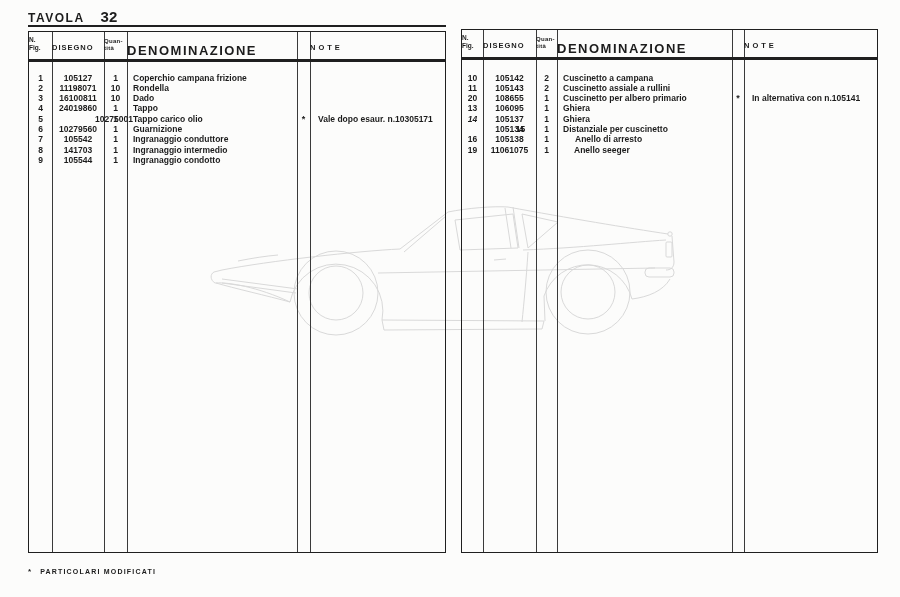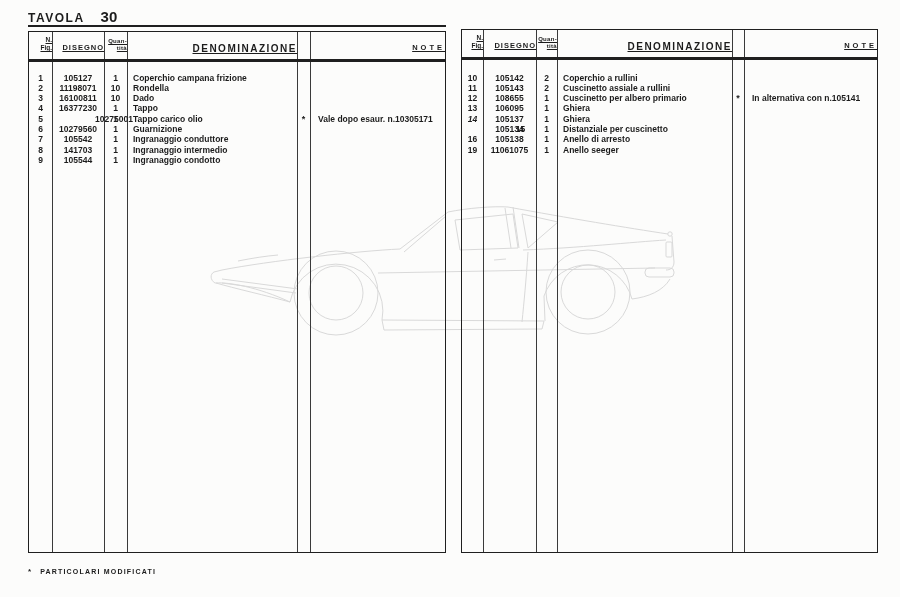--- a/index.html
+++ b/index.html
@@ -13,46 +13,46 @@
   .title{position:absolute;left:28px;top:8px;height:18px;white-space:nowrap;}
   .title-label{font-size:12px;font-weight:bold;letter-spacing:1.5px;vertical-align:baseline;}
   .title-number{font-size:15px;font-weight:bold;margin-left:16px;vertical-align:baseline;}
   .title-underline{position:absolute;left:28px;top:25px;width:418px;height:1.5px;background:#1f1f1f;}
   
   .ptable{position:absolute;border:1.5px solid #1f1f1f;box-sizing:border-box;z-index:2;background:transparent;}
   #left-table{left:28px;top:31px;width:418px;height:522px;}
   #right-table{left:461px;top:29px;width:417px;height:524px;}
   .vline{position:absolute;top:0;bottom:0;width:1px;background:#3a3a3a;}
   .header-rule{position:absolute;left:0;right:0;top:27px;height:2.5px;background:#1f1f1f;}
-  .hcell{position:absolute;font-weight:bold;text-align:right;color:#1c1c1c;text-decoration:underline;}
+  .hcell{position:absolute;font-weight:bold;text-align:left;color:#1c1c1c;}
   .h-fig{top:4px;font-size:6.5px;line-height:8px;}
   .h-dis{top:11px;font-size:7.5px;letter-spacing:1px;}
   .h-qty{top:6px;font-size:6px;line-height:7px;letter-spacing:.3px;}
-  .h-den{top:11px;font-size:10px;letter-spacing:1.5px;}
+  .h-den{top:11px;font-size:13px;letter-spacing:1.5px;}
   .h-note{top:11px;font-size:7.5px;letter-spacing:3px;}
   .prow{position:absolute;left:0;right:0;height:10px;font-size:8.5px;font-weight:bold;line-height:10px;white-space:nowrap;}
   .pcell{position:absolute;top:0;height:10px;}
   .c-center{text-align:center;}
   .note-star{position:absolute;font-size:9px;font-weight:bold;text-align:center;line-height:10px;}
   .note-text{position:absolute;font-size:8.5px;font-weight:bold;line-height:10px;white-space:nowrap;}
   
   .car{position:absolute;left:208px;top:190px;z-index:1;}
   .car path,.car circle,.car rect,.car line{stroke:#d9d9d9;fill:none;stroke-width:1;}
   
   .legend{position:absolute;left:28px;top:562px;white-space:nowrap;}
   .legend-symbol{font-size:8px;font-weight:bold;vertical-align:middle;}
   .legend-text{font-size:7px;font-weight:bold;letter-spacing:1.2px;margin-left:9px;vertical-align:middle;}
 </style>
 </head>
 <body>
 
 <div class="page">
 
   <div class="title">
-    <span class="title-label">TAVOLA</span><span class="title-number">30</span>
+    <span class="title-label">TAVOLA</span><span class="title-number">32</span>
   </div>
   <div class="title-underline"></div>
 
   <svg class="car" width="525" height="150" viewBox="0 0 525 150" aria-hidden="true">
     <g>
 
       <path d="M 6,82 C 2,84 2,90 7,93 L 8,93 C 20,92 50,97 82,112
                M 6,82 L 14,80 C 60,71 150,61 192,59
                L 240,22 C 260,18 285,16 300,17
                C 360,28 420,38 460,44
@@ -135,21 +135,21 @@
           <span class="pcell " style="left: 104px;">Rondella</span>
         </div>
         <div class="prow" style="top: 61.1px;">
           <span class="pcell c-center" style="left: 0px; width: 23px;">3</span>
           <span class="pcell c-center" style="left: 23px; width: 52px;">16100811</span>
           <span class="pcell c-center" style="left: 75px; width: 23px;">10</span>
           <span class="pcell " style="left: 104px;">Dado</span>
         </div>
         <div class="prow" style="top: 71.4px;">
           <span class="pcell c-center" style="left: 0px; width: 23px;">4</span>
-          <span class="pcell c-center" style="left: 23px; width: 52px;">16377230</span>
+          <span class="pcell c-center" style="left: 23px; width: 52px;">24019860</span>
           <span class="pcell c-center" style="left: 75px; width: 23px;">1</span>
           <span class="pcell " style="left: 104px;">Tappo</span>
         </div>
         <div class="prow" style="top: 81.7px;">
           <span class="pcell c-center" style="left: 0px; width: 23px;">5</span>
           <span class="pcell c-center" style="left: 23px; width: 52px; margin-left: 36px;">10275001</span>
           <span class="pcell c-center" style="left: 75px; width: 23px;">1</span>
           <span class="pcell " style="left: 104px;">Tappo carico olio</span>
         </div>
         <div class="prow" style="top: 92px;">
@@ -199,30 +199,30 @@
       <div>tità</div>
     </div>
     <div class="hcell h-den" style="left:95px;width:175px">DENOMINAZIONE</div>
     <div class="hcell h-note" style="left:282px;right:0">NOTE</div>
 
     <div id="right-rows">
         <div class="prow" style="top: 42.5px;">
           <span class="pcell c-center" style="left: 0px; width: 21px;">10</span>
           <span class="pcell c-center" style="left: 21px; width: 53px;">105142</span>
           <span class="pcell c-center" style="left: 74px; width: 21px;">2</span>
-          <span class="pcell " style="left: 101px;">Coperchio a rullini</span>
+          <span class="pcell " style="left: 101px;">Cuscinetto a campana</span>
         </div>
         <div class="prow" style="top: 52.8px;">
           <span class="pcell c-center" style="left: 0px; width: 21px;">11</span>
           <span class="pcell c-center" style="left: 21px; width: 53px;">105143</span>
           <span class="pcell c-center" style="left: 74px; width: 21px;">2</span>
           <span class="pcell " style="left: 101px;">Cuscinetto assiale a rullini</span>
         </div>
         <div class="prow" style="top: 63.1px;">
-          <span class="pcell c-center" style="left: 0px; width: 21px;">12</span>
+          <span class="pcell c-center" style="left: 0px; width: 21px;">20</span>
           <span class="pcell c-center" style="left: 21px; width: 53px;">108655</span>
           <span class="pcell c-center" style="left: 74px; width: 21px;">1</span>
           <span class="pcell " style="left: 101px;">Cuscinetto per albero primario</span>
         </div>
         <div class="prow" style="top: 73.4px; text-decoration: underline;">
           <span class="pcell c-center" style="left: 0px; width: 21px;">13</span>
           <span class="pcell c-center" style="left: 21px; width: 53px;">106095</span>
           <span class="pcell c-center" style="left: 74px; width: 21px;">1</span>
           <span class="pcell " style="left: 101px;">Ghiera</span>
         </div>
@@ -235,27 +235,27 @@
         <div class="prow" style="top: 94px;">
           <span class="pcell c-center" style="left: 0px; width: 21px; margin-left: 48px;">15</span>
           <span class="pcell c-center" style="left: 21px; width: 53px;">105134</span>
           <span class="pcell c-center" style="left: 74px; width: 21px;">1</span>
           <span class="pcell " style="left: 101px;">Distanziale per cuscinetto</span>
         </div>
         <div class="prow" style="top: 104.3px;">
           <span class="pcell c-center" style="left: 0px; width: 21px;">16</span>
           <span class="pcell c-center" style="left: 21px; width: 53px;">105138</span>
           <span class="pcell c-center" style="left: 74px; width: 21px;">1</span>
-          <span class="pcell " style="left: 101px; text-align: center;">Anello di arresto</span>
+          <span class="pcell " style="left: 113px; text-align: center;">Anello di arresto</span>
         </div>
         <div class="prow" style="top: 114.6px;">
           <span class="pcell c-center" style="left: 0px; width: 21px;">19</span>
           <span class="pcell c-center" style="left: 21px; width: 53px;">11061075</span>
           <span class="pcell c-center" style="left: 74px; width: 21px;">1</span>
-          <span class="pcell " style="left: 101px;">Anello seeger</span>
+          <span class="pcell " style="left: 112px;">Anello seeger</span>
         </div>
         <div class="note-star" style="top: 63.1px; left: 270px; width: 12px;">*</div>
         <div class="note-text" style="top: 63.1px; left: 290px;">In alternativa con n.105141</div>
       </div>
   </div>
 
   <div class="legend">
     <span class="legend-symbol">*</span><span class="legend-text">PARTICOLARI MODIFICATI</span>
   </div>
 

